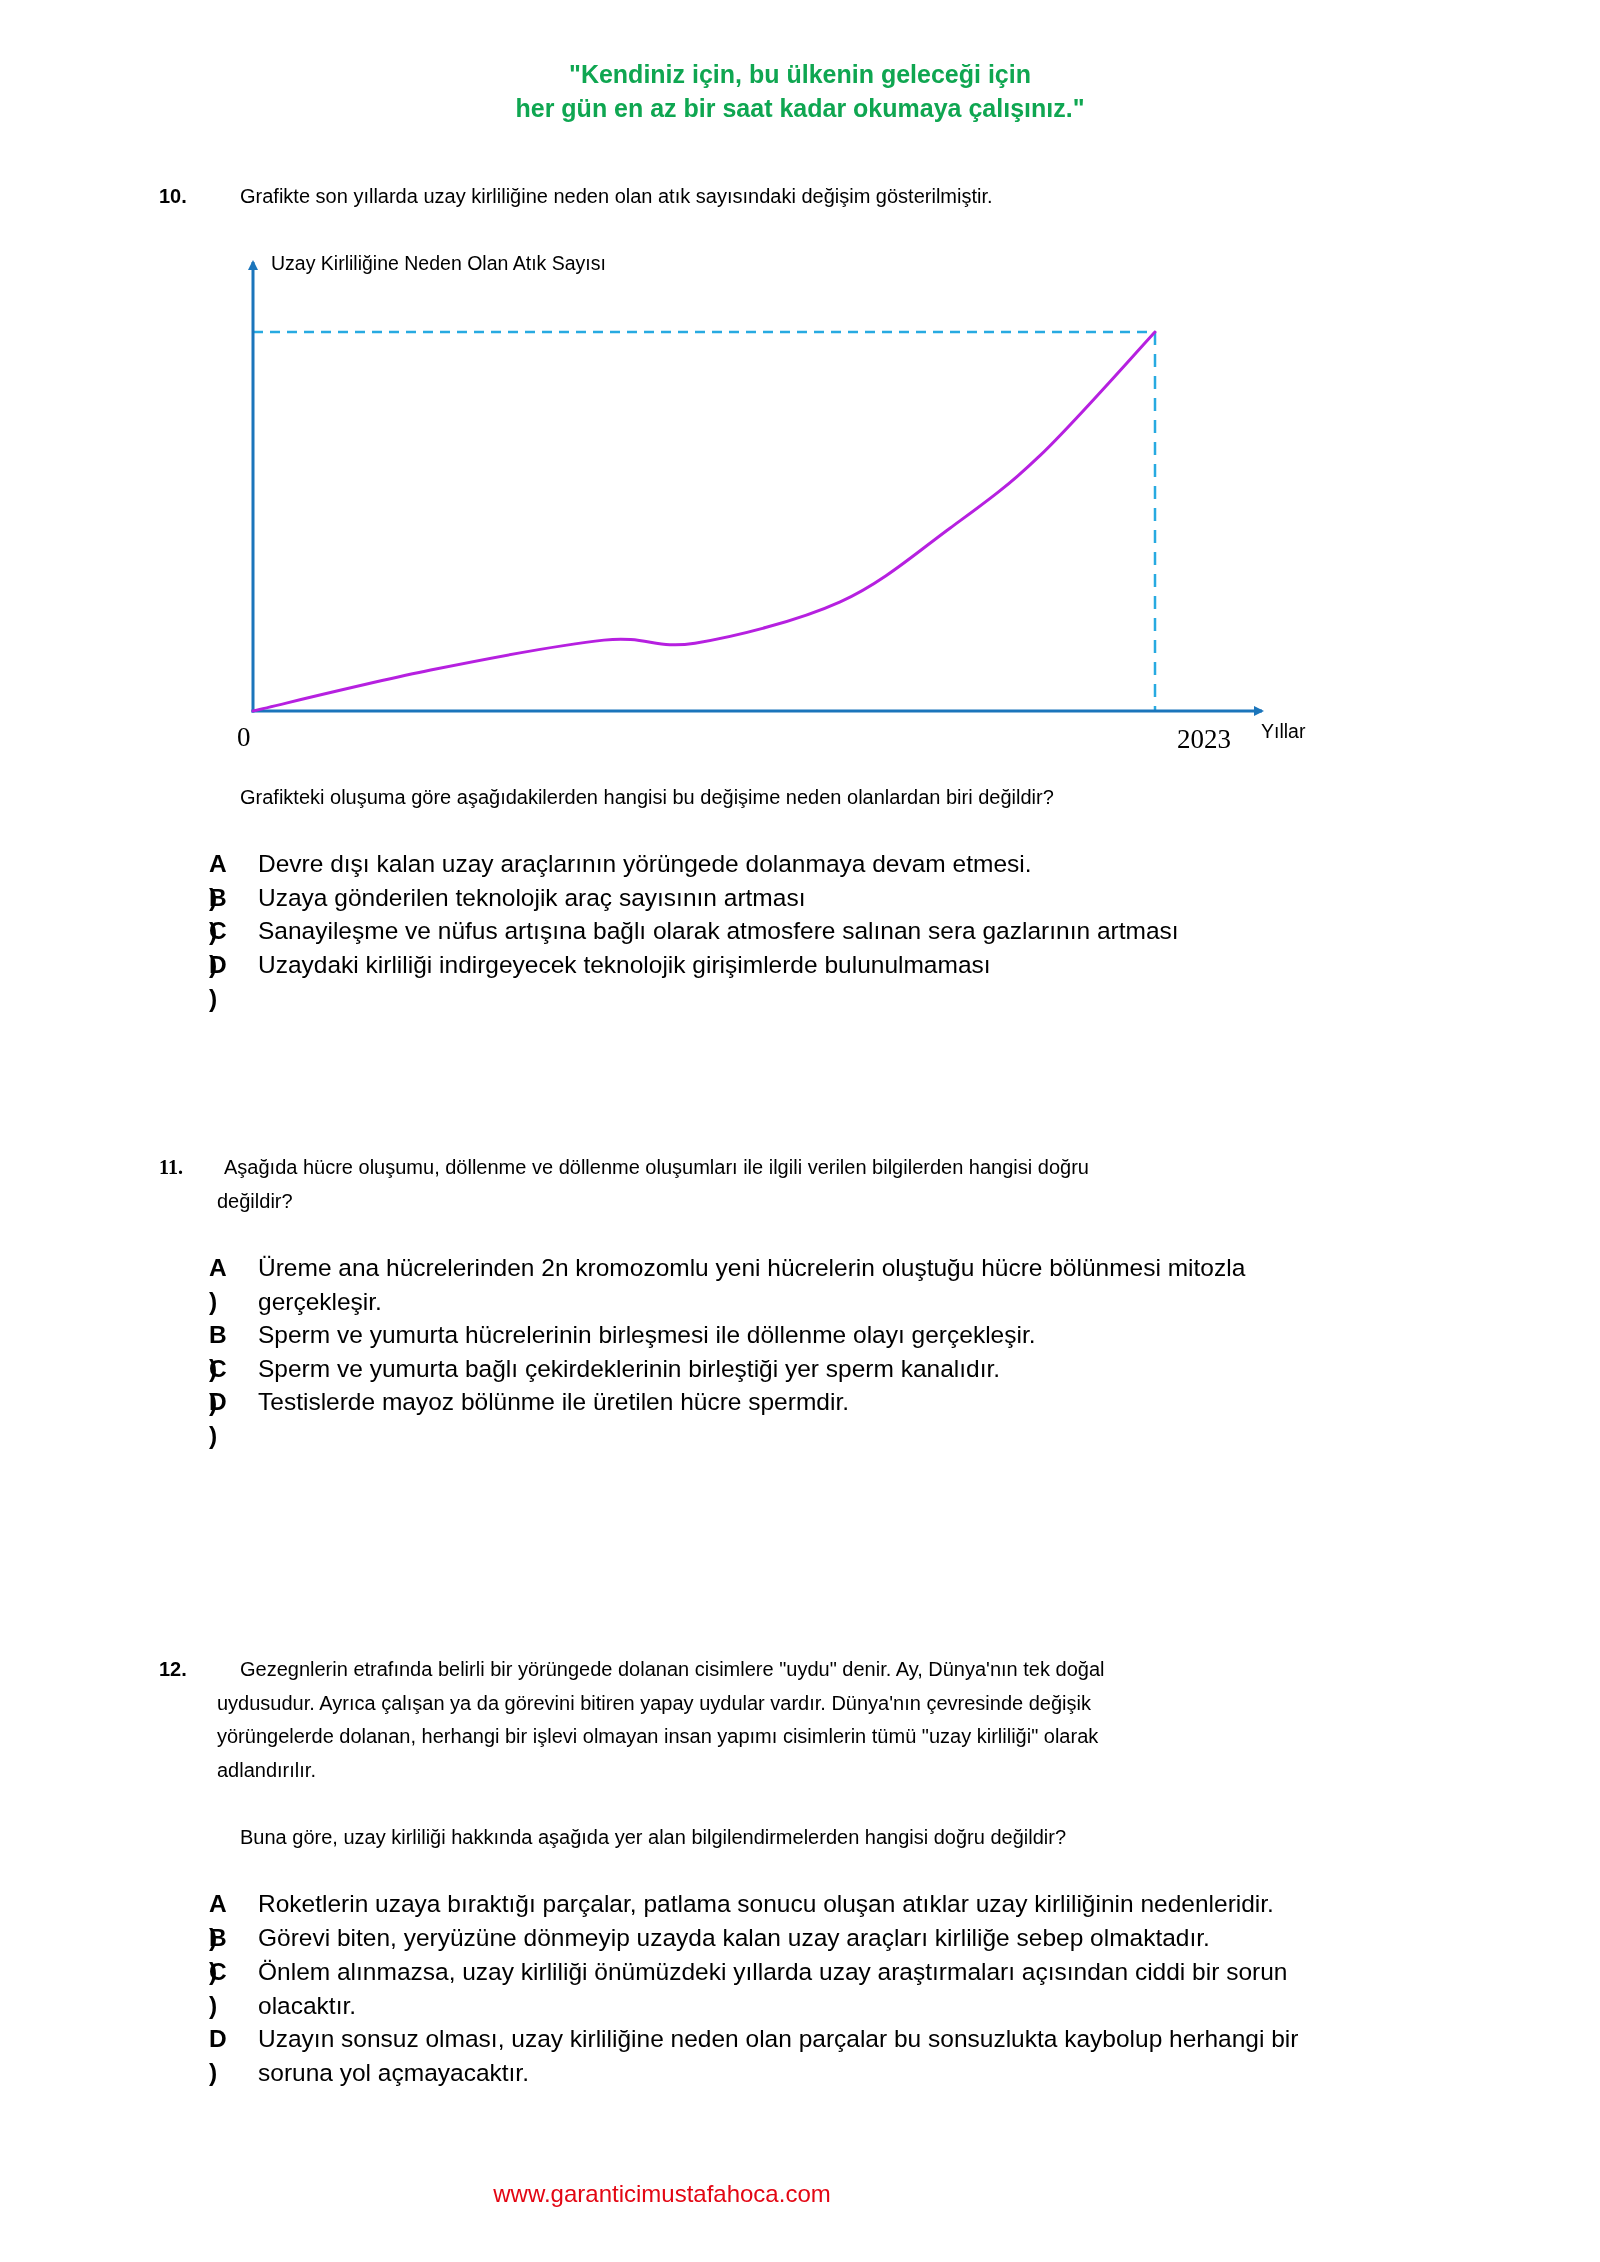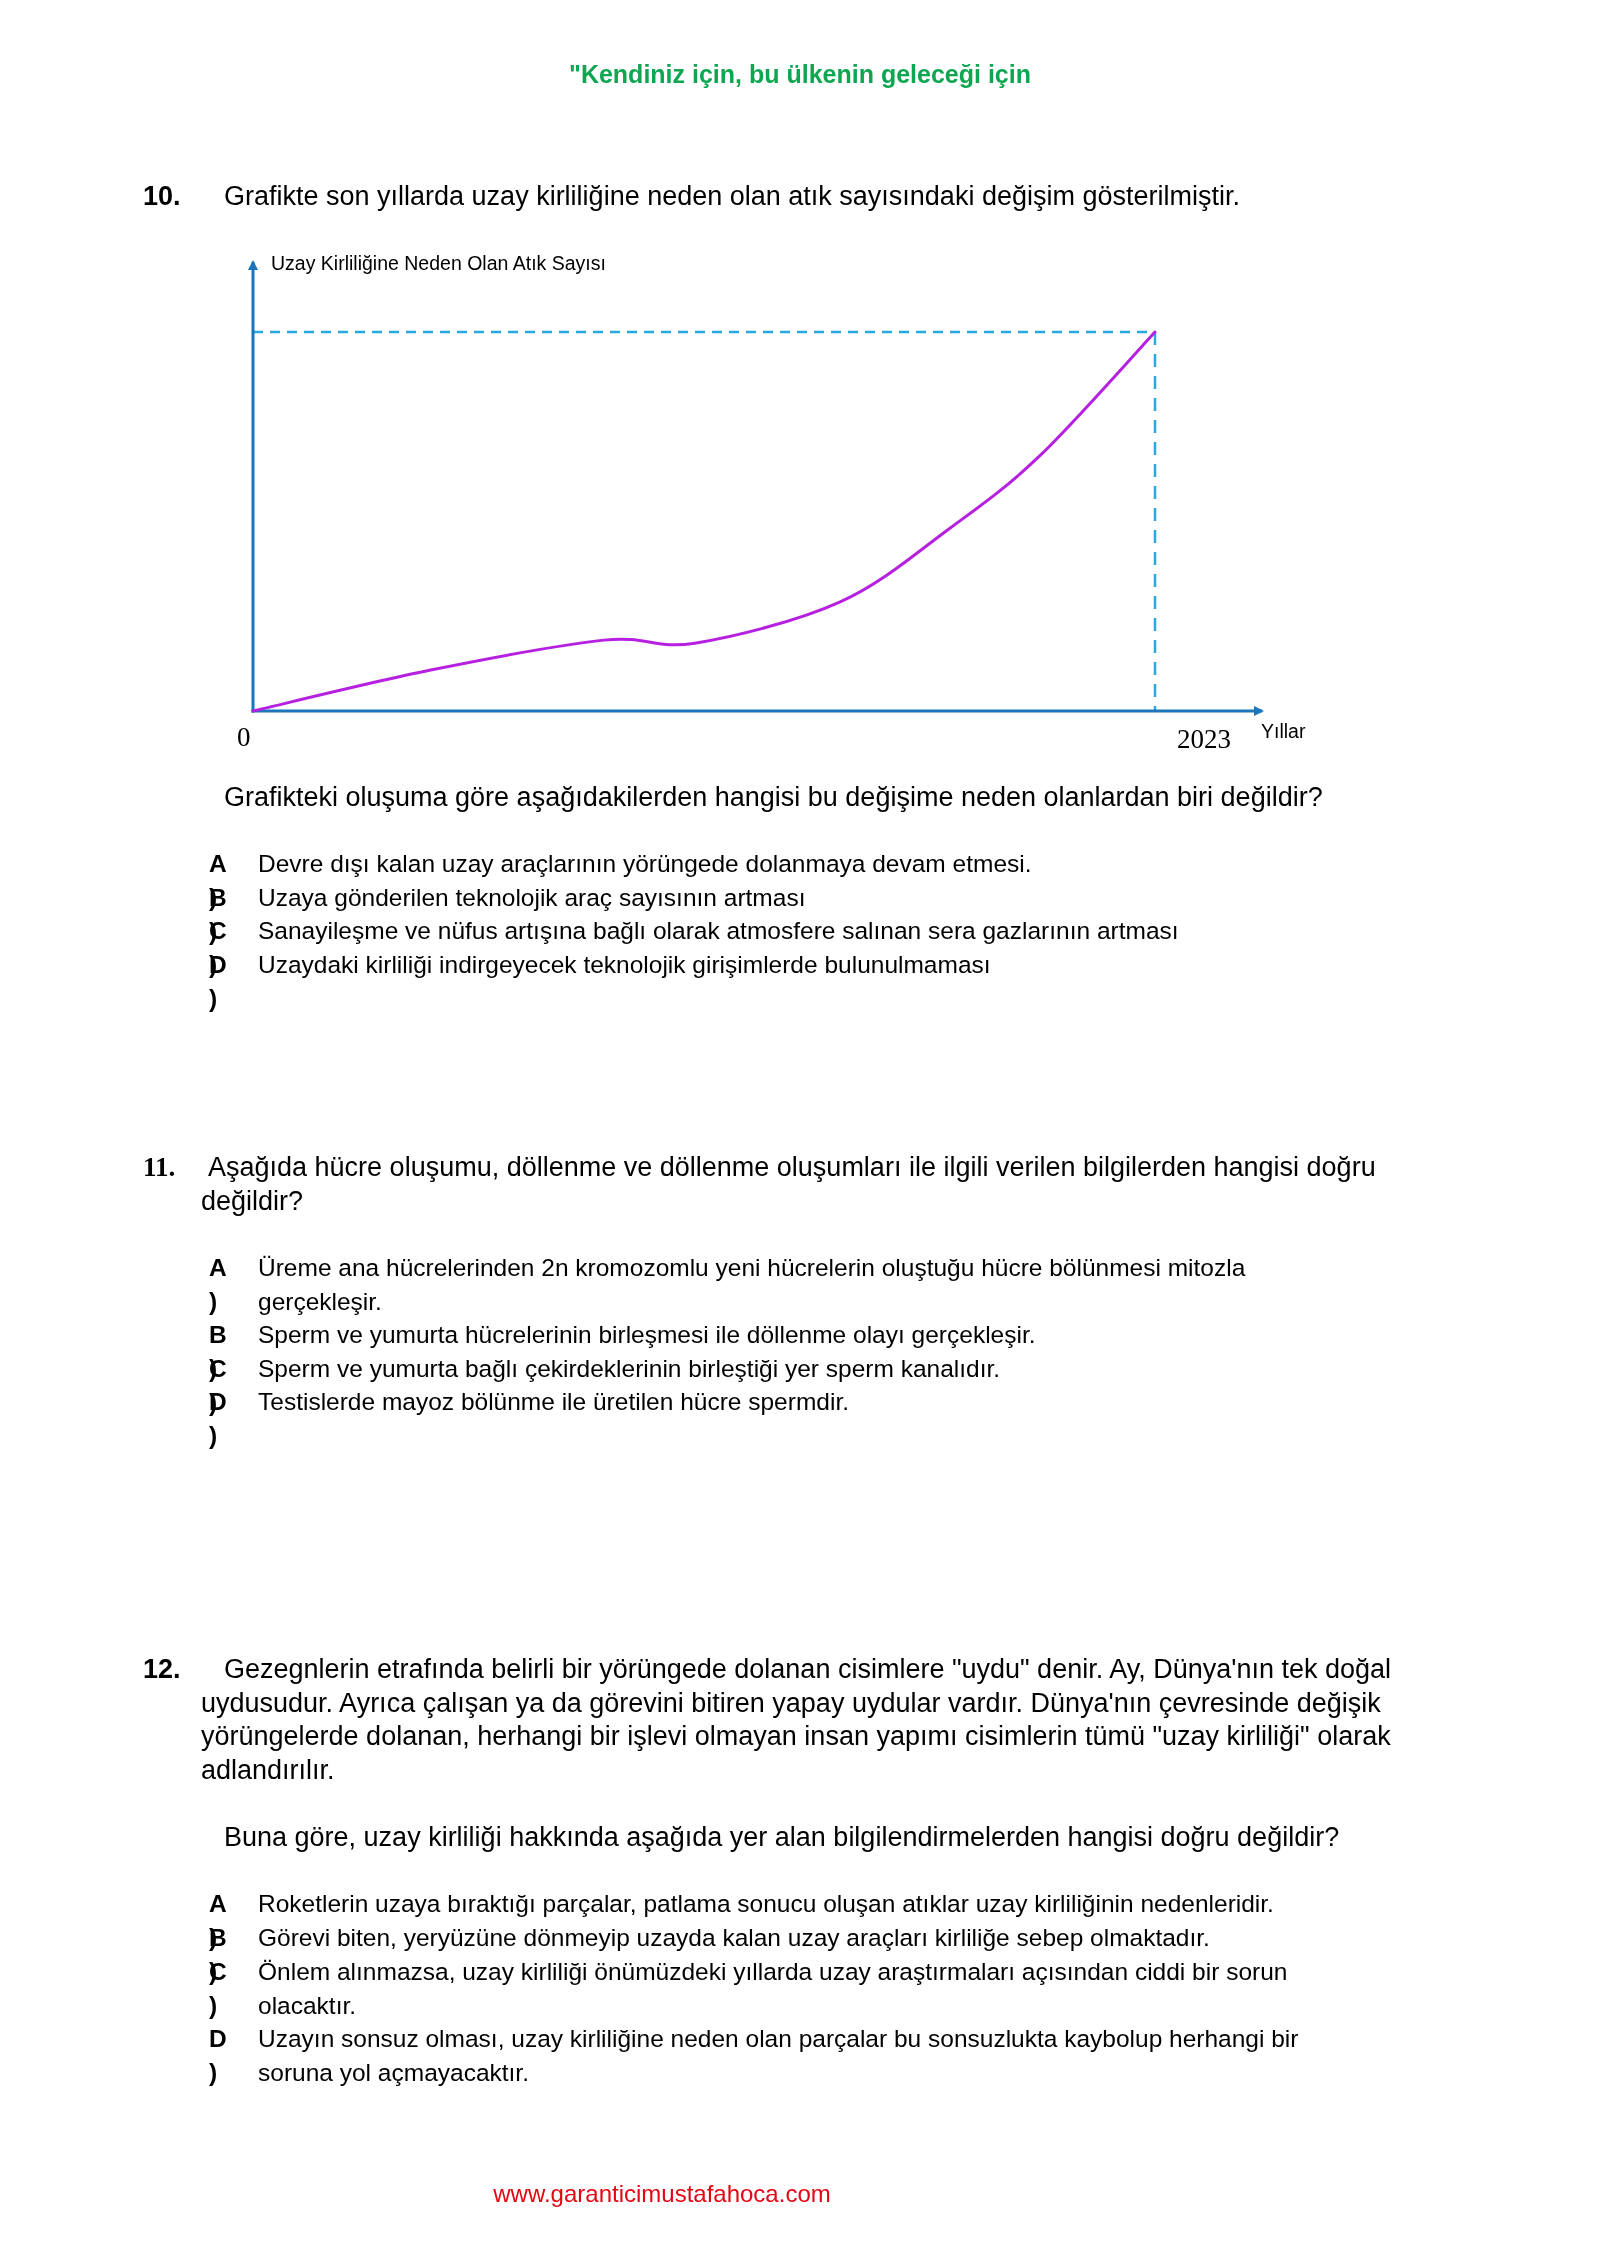--- a/index.html
+++ b/index.html
@@ -1,35 +1,36 @@
 <!DOCTYPE html>
 <html><head>
 <meta charset="utf-8">
 <style>
   html, body { margin: 0; padding: 0; background: #ffffff; }
   body { width: 1600px; height: 2262px; position: relative; font-family: "Liberation Sans", sans-serif; color: #000; overflow: hidden; }
   .motto { position: absolute; left: 0; width: 1600px; top: 57px; text-align: center; color: #0fa651; font-weight: bold; font-size: 25px; line-height: 34px; }
-  .qrow { position: absolute; font-size: 27px; line-height: 34px; }
+  .qrow { position: absolute; font-size: 20px; line-height: 34px; margin-left: 16px; }
   .qnum { position: absolute; font-weight: bold; }
   .text { position: absolute; }
   .opt { position: absolute; font-size: 24.5px; line-height: 34px; }
   .opt .letter { position: absolute; left: 0; font-weight: bold; }
   .opt .otext { position: absolute; left: 49px; width: 1200px; }
   .footer { position: absolute; top: 2180px; left: 0; width: 1324px; text-align: center; color: #e30613; font-size: 24px; }
   #chart { position: absolute; left: 0; top: 240px; }
   .ylabel { position: absolute; left: 271px; top: 252px; font-size: 19.5px; }
   .tick0 { position: absolute; left: 237px; top: 722px; font-family: "Liberation Serif", serif; font-size: 27px; }
   .tick2023 { position: absolute; left: 1177px; top: 724px; font-family: "Liberation Serif", serif; font-size: 27px; }
   .xlabel { position: absolute; left: 1261px; top: 720px; font-size: 19.5px; }
 </style>
 </head>
 <body>
 
 <div class="motto">
   <div>"Kendiniz için, bu ülkenin geleceği için</div>
+  <div>her gün en az bir saat kadar okumaya çalışınız."</div>
 </div>
 
 <div>
   <div class="qrow" style="top:179px;left:0;">
     <span class="qnum" style="left:143px;">10.</span>
     <span class="text" style="left:224px;white-space:nowrap;">Grafikte son yıllarda uzay kirliliğine neden olan atık sayısındaki değişim gösterilmiştir.</span>
   </div>
 
   <div class="ylabel">Uzay Kirliliğine Neden Olan Atık Sayısı</div>
   <svg id="chart" width="1400" height="520">

